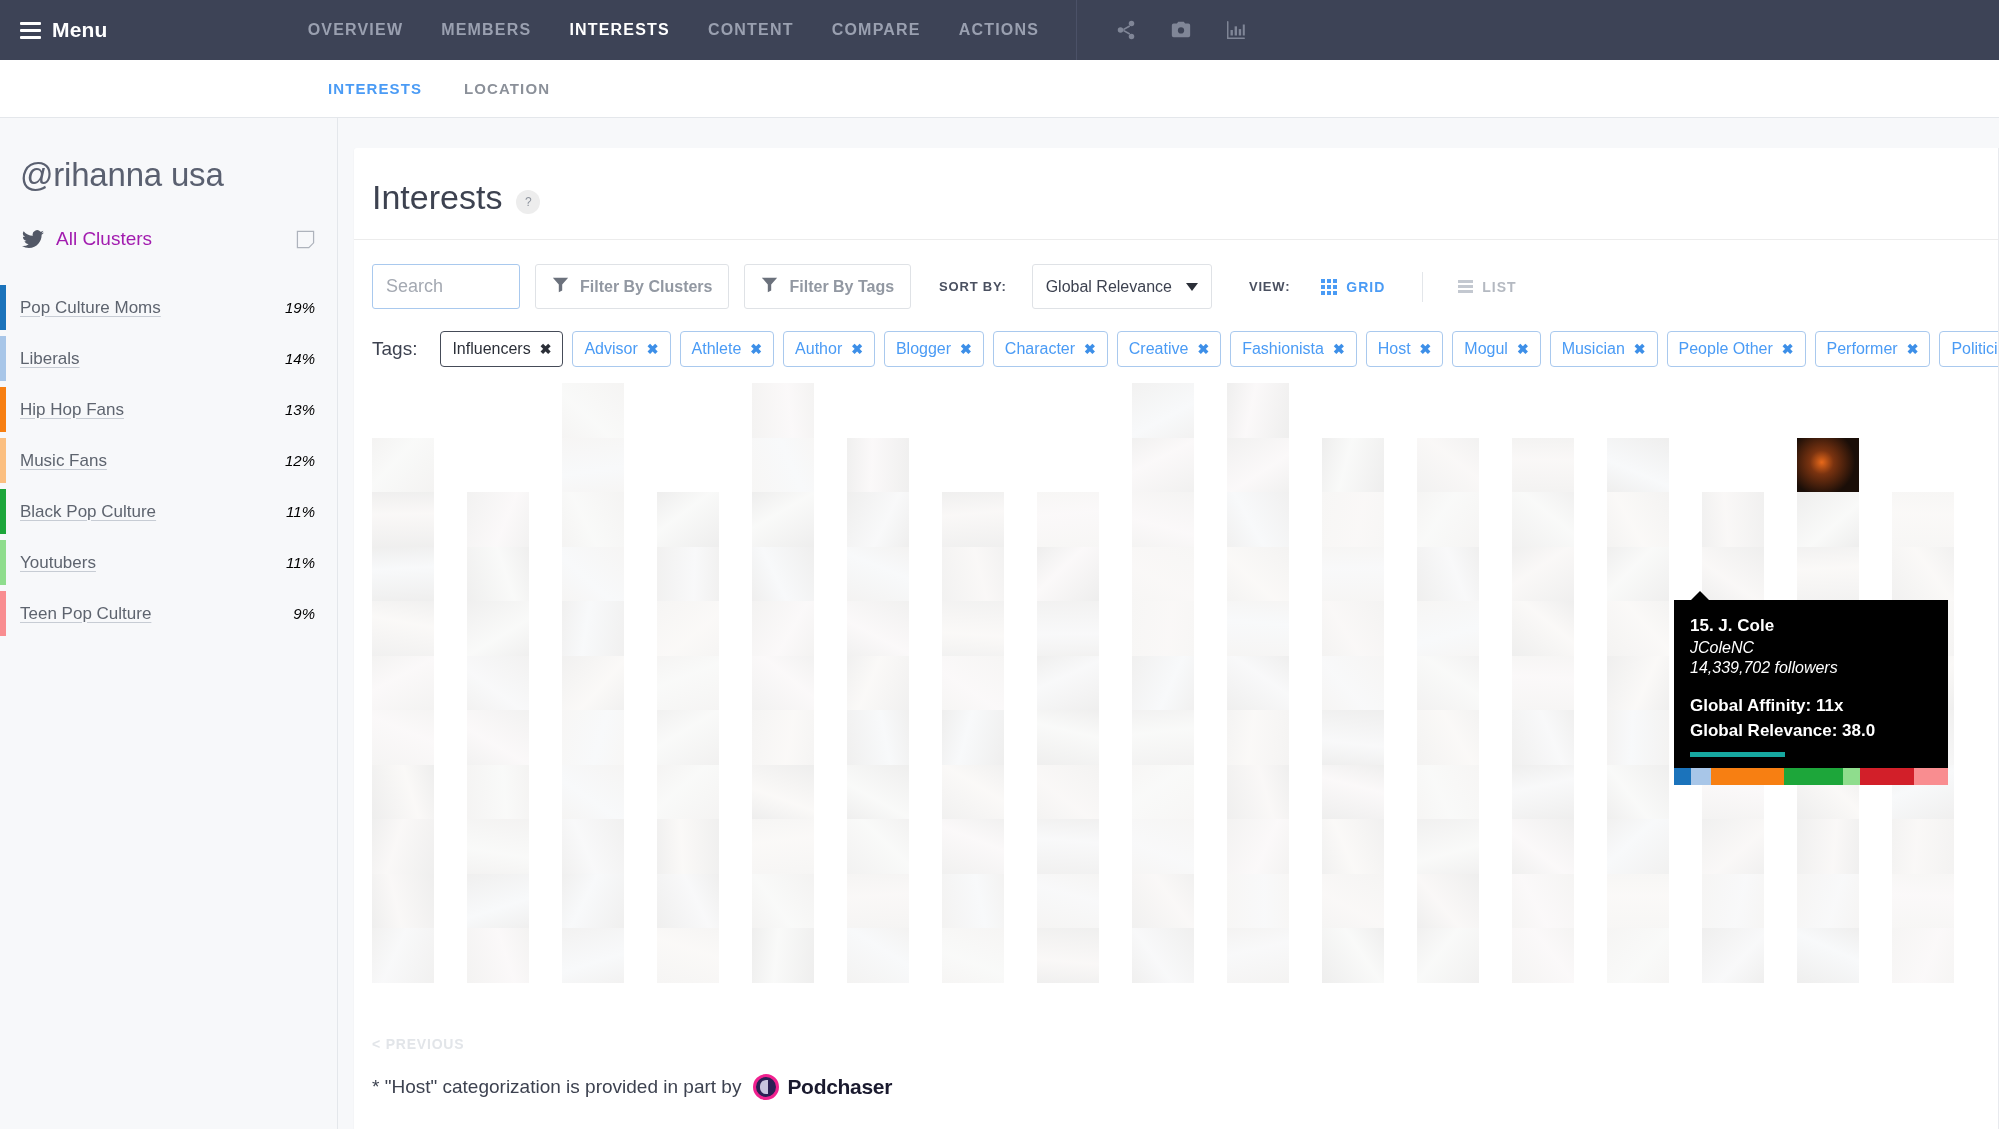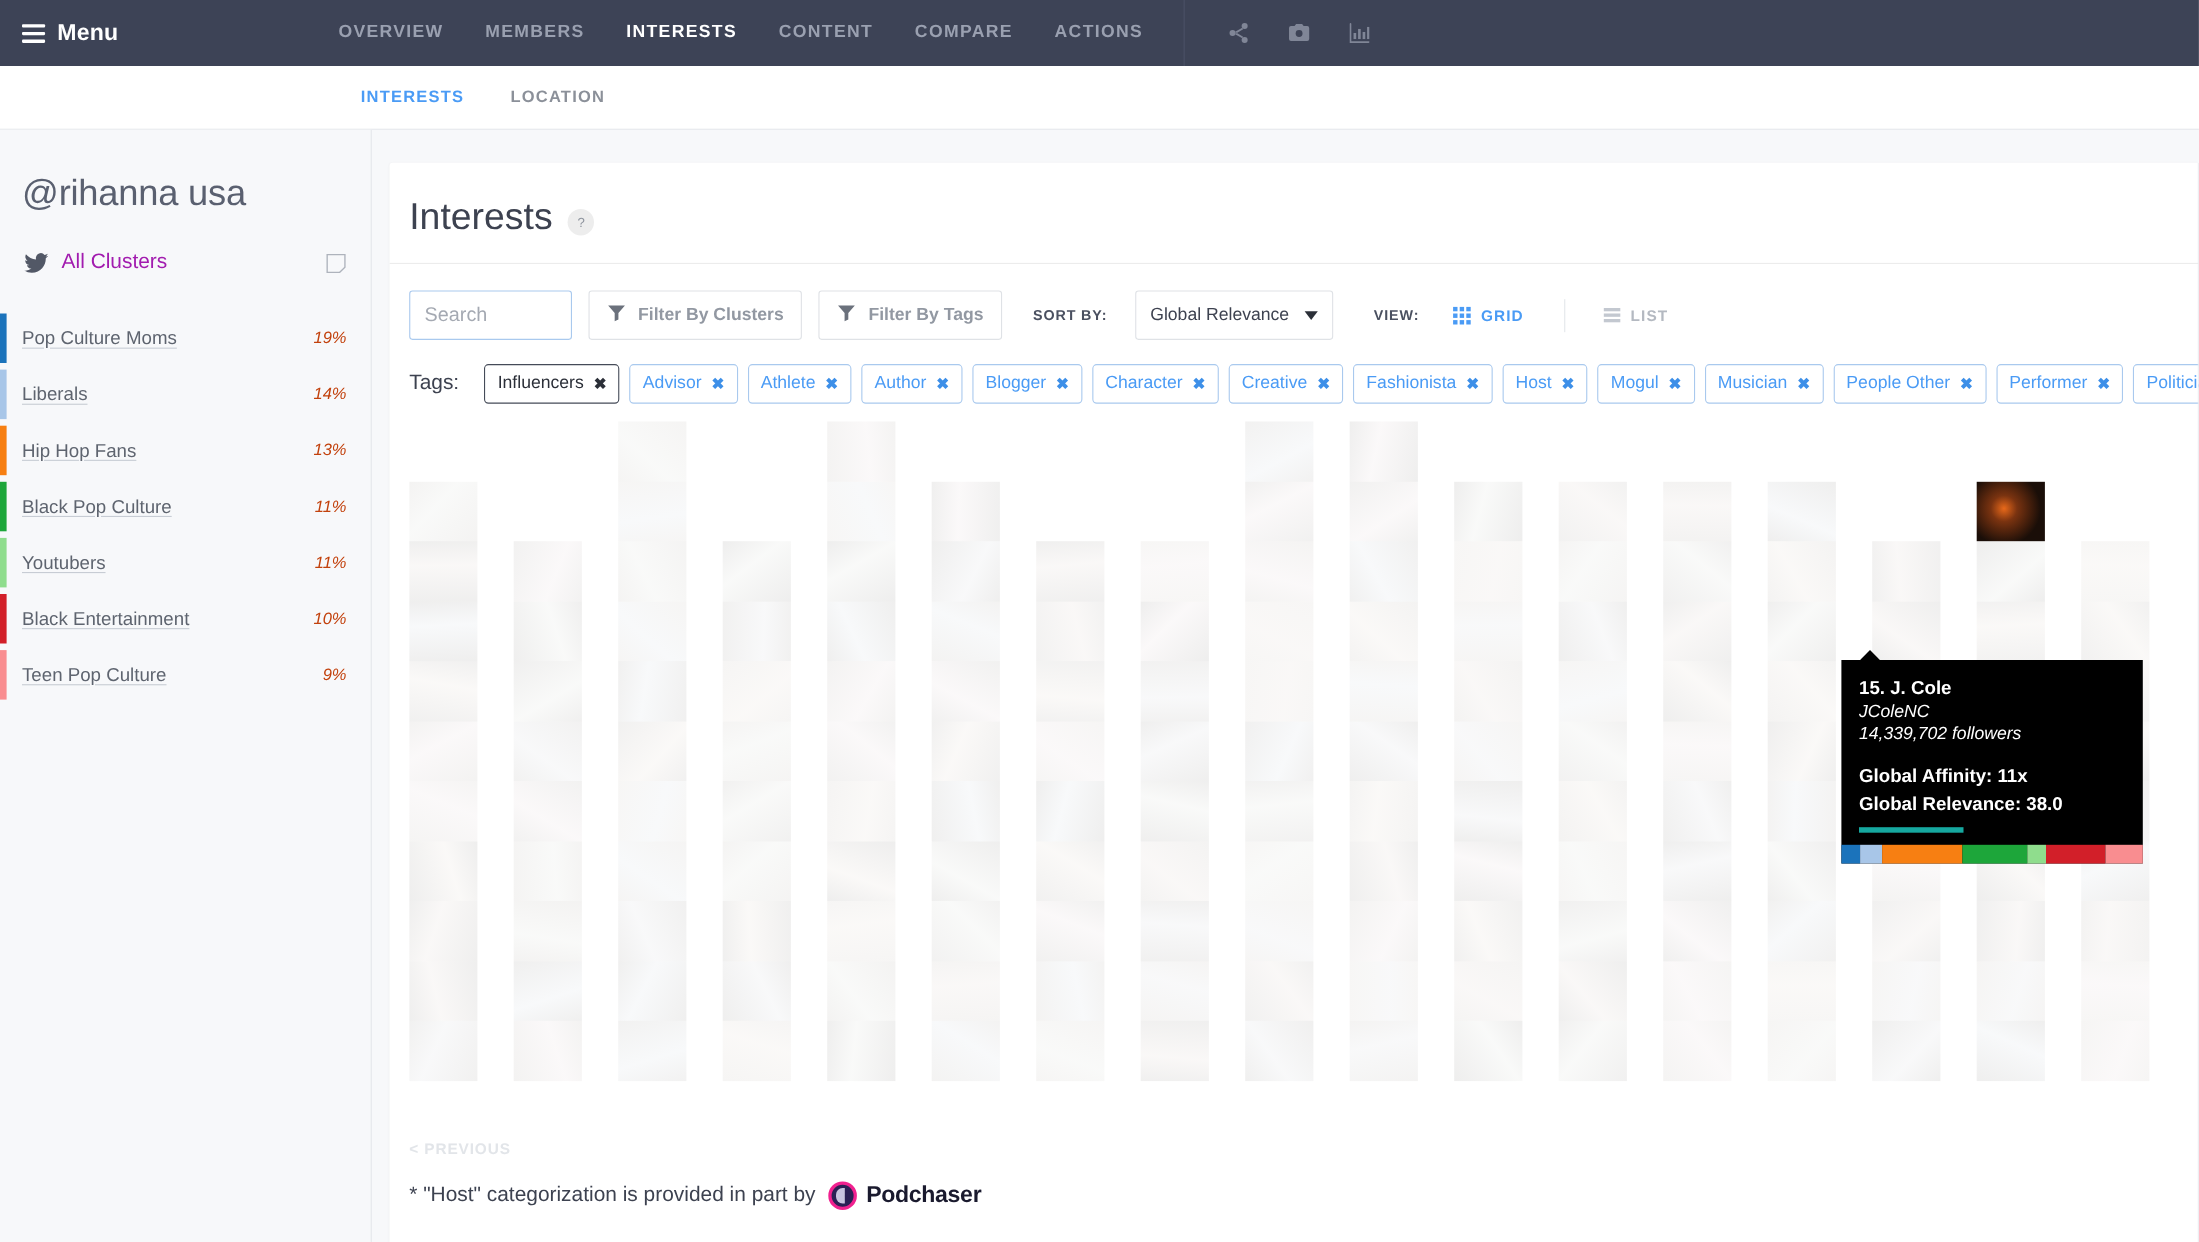--- a/index.html
+++ b/index.html
@@ -84,21 +84,21 @@
     position: relative; cursor: pointer;
   }
   .cluster-row .bar {
     position: absolute; left: 0; top: 3px; bottom: 3px; width: 6px;
   }
   .cluster-name {
     font-size: 17px; color: #5e646f;
     text-decoration: underline; text-decoration-color: #c7ccd4;
     text-underline-offset: 3px; flex: 1;
   }
-  .cluster-pct { font-size: 15px; color: #c2410c; font-style: italic; }
+  .cluster-pct { font-size: 15px; color: #000000; font-style: italic; }
 
   
   .main {
     flex: 1; padding: 30px 0 0 16px;
     position: relative; overflow: hidden;
   }
   .card {
     background: #ffffff;
     border-radius: 3px 0 0 0;
     height: 982px;
@@ -334,33 +334,33 @@
           <span class="bar" style="background:#a8c6e8"></span>
           <span class="cluster-name">Liberals</span>
           <span class="cluster-pct">14%</span>
         </div>
         <div class="cluster-row">
           <span class="bar" style="background:#f77f12"></span>
           <span class="cluster-name">Hip Hop Fans</span>
           <span class="cluster-pct">13%</span>
         </div>
         <div class="cluster-row">
+          <span class="bar" style="background:#fbbf80"></span>
+          <span class="cluster-name">Music Fans</span>
+          <span class="cluster-pct">12%</span>
+        </div>
+        <div class="cluster-row">
           <span class="bar" style="background:#1da63a"></span>
           <span class="cluster-name">Black Pop Culture</span>
           <span class="cluster-pct">11%</span>
         </div>
         <div class="cluster-row">
           <span class="bar" style="background:#8fdd8d"></span>
           <span class="cluster-name">Youtubers</span>
           <span class="cluster-pct">11%</span>
-        </div>
-        <div class="cluster-row">
-          <span class="bar" style="background:#d21f29"></span>
-          <span class="cluster-name">Black Entertainment</span>
-          <span class="cluster-pct">10%</span>
         </div>
         <div class="cluster-row">
           <span class="bar" style="background:#f98d90"></span>
           <span class="cluster-name">Teen Pop Culture</span>
           <span class="cluster-pct">9%</span>
         </div>
       </div>
   </aside>
 
   <main class="main">

